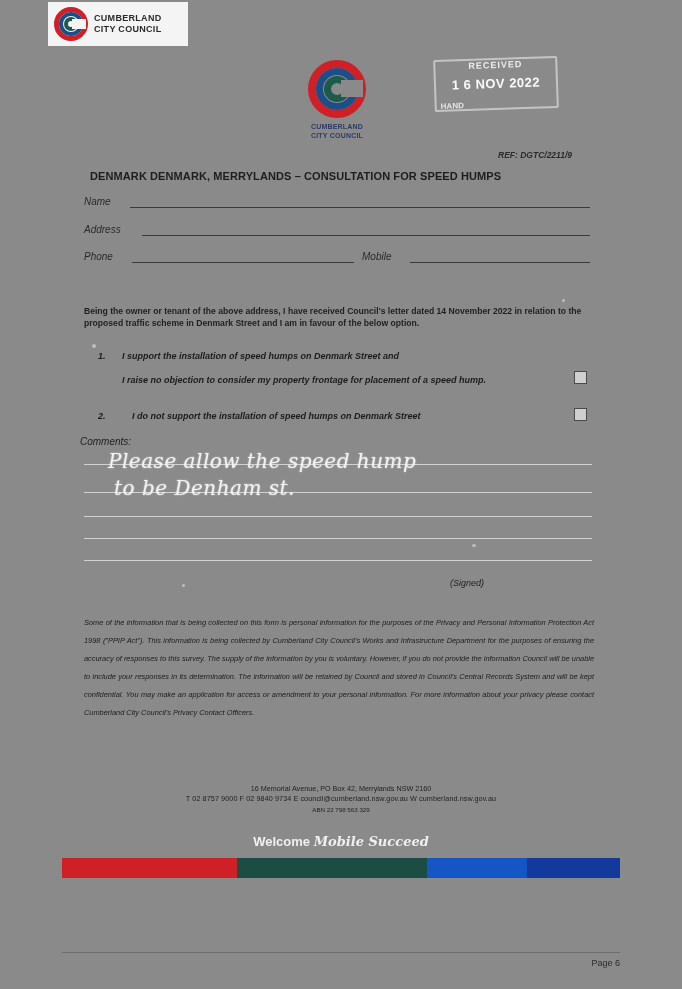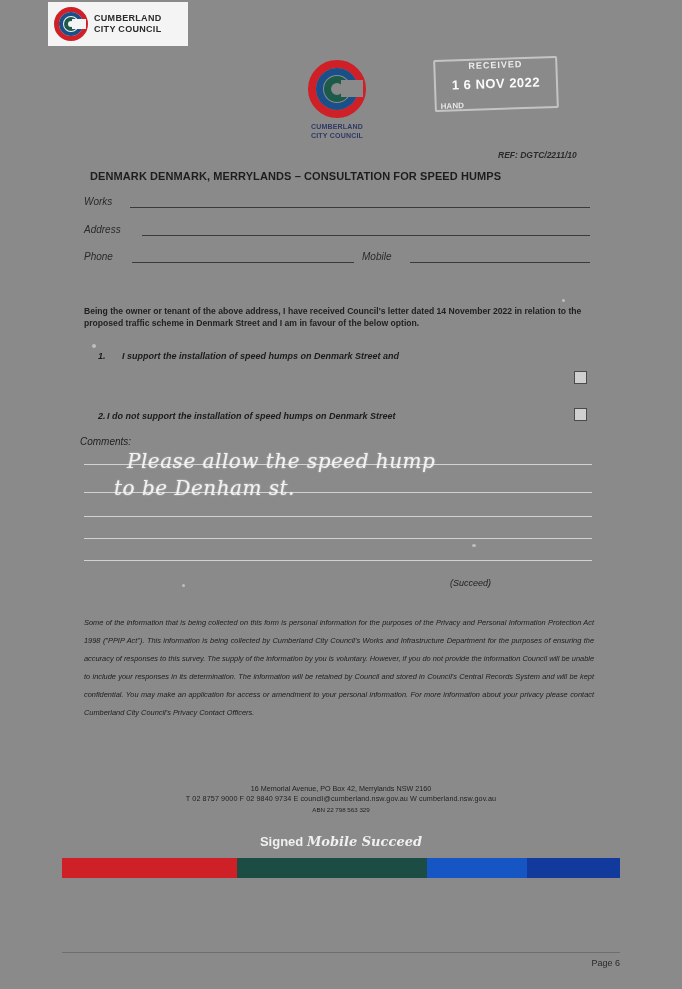--- a/index.html
+++ b/index.html
@@ -184,21 +184,21 @@
 
   .handwriting {
     position: absolute;
     color: #f2f2f2;
     font-family: "DejaVu Serif", serif;
     font-style: italic;
     letter-spacing: .5px;
     white-space: nowrap;
     text-shadow: 0 0 2px rgba(255,255,255,.6);
   }
-  .hw1 { left: 46px; top: 405px; font-size: 20px; margin-left: 19px; }
+  .hw1 { left: 46px; top: 405px; font-size: 20px; }
   .hw2 { left: 52px; top: 432px; font-size: 20px; }
 
   .cmtline {
     position: absolute;
     left: 22px;
     width: 508px;
     height: 0;
     border-bottom: 1px solid #dedede;
     opacity: .85;
   }
@@ -306,26 +306,26 @@
       </div>
     </div>
 
     <div class="stamp">
       <div class="stampbox"></div>
       <div class="l1">RECEIVED</div>
       <div class="l2">1 6 NOV 2022</div>
       <div class="l3">HAND</div>
     </div>
 
-    <div class="ref">REF: DGTC/2211/10</div>
+    <div class="ref">REF: DGTC/2211/9</div>
 
     <div class="title">DENMARK DENMARK, MERRYLANDS – CONSULTATION FOR SPEED HUMPS</div>
 
     <div class="fieldrow" style="left:22px; top:152px;">
-      <span class="fieldlabel">Works</span>
+      <span class="fieldlabel">Name</span>
     </div>
     <div class="ruleline" style="left:68px; top:163px; width:460px;"></div>
 
     <div class="fieldrow" style="left:22px; top:180px;">
       <span class="fieldlabel">Address</span>
     </div>
     <div class="ruleline" style="left:80px; top:191px; width:448px;"></div>
 
     <div class="fieldrow" style="left:22px; top:207px;">
       <span class="fieldlabel">Phone</span>
@@ -334,49 +334,50 @@
     <div class="fieldrow" style="left:300px; top:207px;">
       <span class="fieldlabel">Mobile</span>
     </div>
     <div class="ruleline" style="left:348px; top:218px; width:180px;"></div>
 
 
     <div class="para bold" style="left:22px; top:262px; width:508px;">Being the owner or tenant of the above address, I have received Council's letter dated 14 November 2022 in relation to the proposed traffic scheme in Denmark Street and I am in favour of the below option.</div>
 
     <div class="optnum" style="left:36px; top:307px;">1.</div>
     <div class="optrow" style="left:60px; top:307px;">I support the installation of speed humps on Denmark Street and</div>
+    <div class="optrow" style="left:60px; top:331px; width:420px; white-space:normal;">I raise no objection to consider my property frontage for placement of a speed hump.</div>
     <div class="tickbox" style="left:512px; top:327px;"></div>
 
     <div class="optnum" style="left:36px; top:367px;">2.</div>
-    <div class="optrow" style="left:45px; top:367px;">I do not support the installation of speed humps on Denmark Street</div>
+    <div class="optrow" style="left:70px; top:367px;">I do not support the installation of speed humps on Denmark Street</div>
     <div class="tickbox" style="left:512px; top:364px;"></div>
 
     <div class="comments-label">Comments:</div>
 
     <div class="cmtline" style="top:420px;"></div>
     <div class="cmtline" style="top:448px;"></div>
     <div class="cmtline" style="top:472px;"></div>
     <div class="cmtline" style="top:494px;"></div>
     <div class="cmtline" style="top:516px;"></div>
 
     <div class="handwriting hw1">Please allow the speed hump</div>
     <div class="handwriting hw2">to be Denham st.</div>
 
-    <div class="signed">(Succeed)</div>
+    <div class="signed">(Signed)</div>
 
     <div class="privacy">Some of the information that is being collected on this form is personal information for the purposes of the Privacy and Personal Information Protection Act 1998 ("PPIP Act"). This information is being collected by Cumberland City Council's Works and Infrastructure Department for the purposes of ensuring the accuracy of responses to this survey. The supply of the information by you is voluntary. However, if you do not provide the information Council will be unable to include your responses in its determination. The information will be retained by Council and stored in Council's Central Records System and will be kept confidential. You may make an application for access or amendment to your personal information. For more information about your privacy please contact Cumberland City Council's Privacy Contact Officers.</div>
 
     <div class="footer">
       <div class="l1">16 Memorial Avenue, PO Box 42, Merrylands NSW 2160</div>
       <div class="l2">T 02 8757 9000   F 02 9840 9734   E council@cumberland.nsw.gov.au   W cumberland.nsw.gov.au</div>
       <div class="abn">ABN 22 798 563 329</div>
     </div>
 
     <div class="welcome">
-      <span>Signed </span><span class="script">Mobile Succeed</span>
+      <span>Welcome </span><span class="script">Mobile Succeed</span>
     </div>
 
     <div class="colorbar">
       <div style="flex:0 0 175px; background:#cf2027;"></div>
       <div style="flex:0 0 190px; background:#1c4d45;"></div>
       <div style="flex:0 0 100px; background:#1556c4;"></div>
       <div style="flex:1 1 auto; background:#123a9c;"></div>
     </div>
 
     <div class="speck" style="left:30px; top:300px; width:4px; height:4px;"></div>

